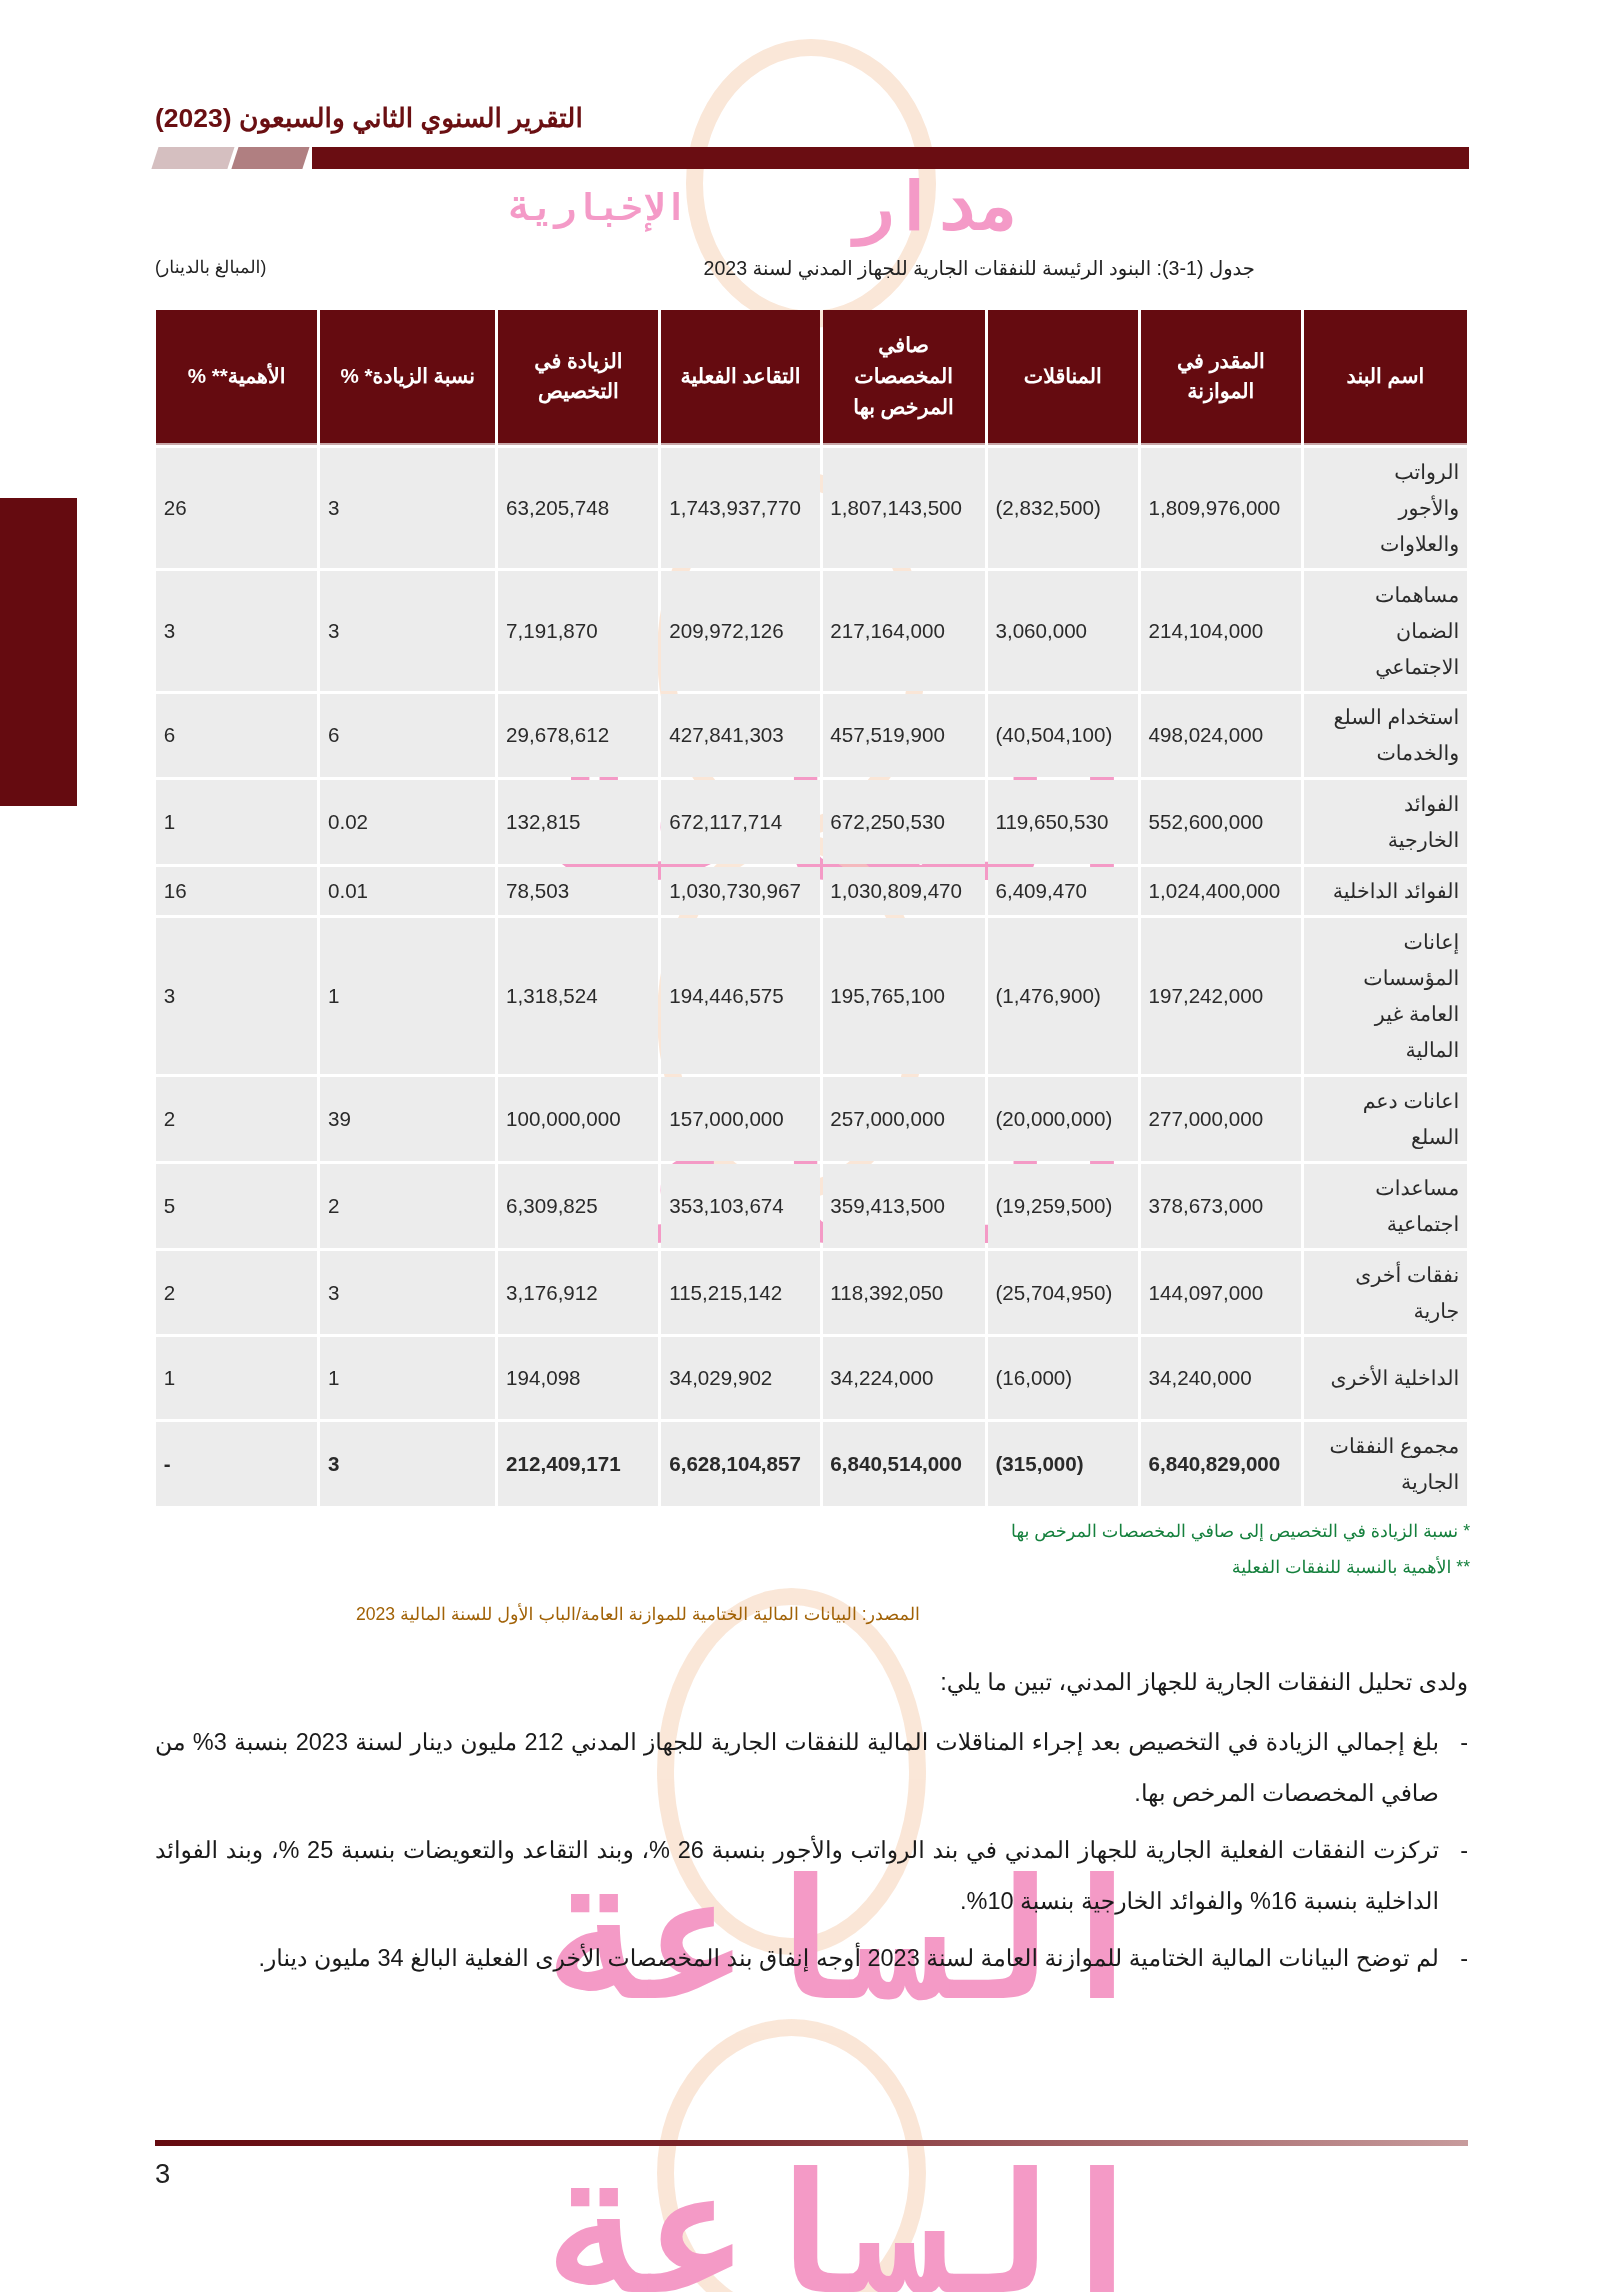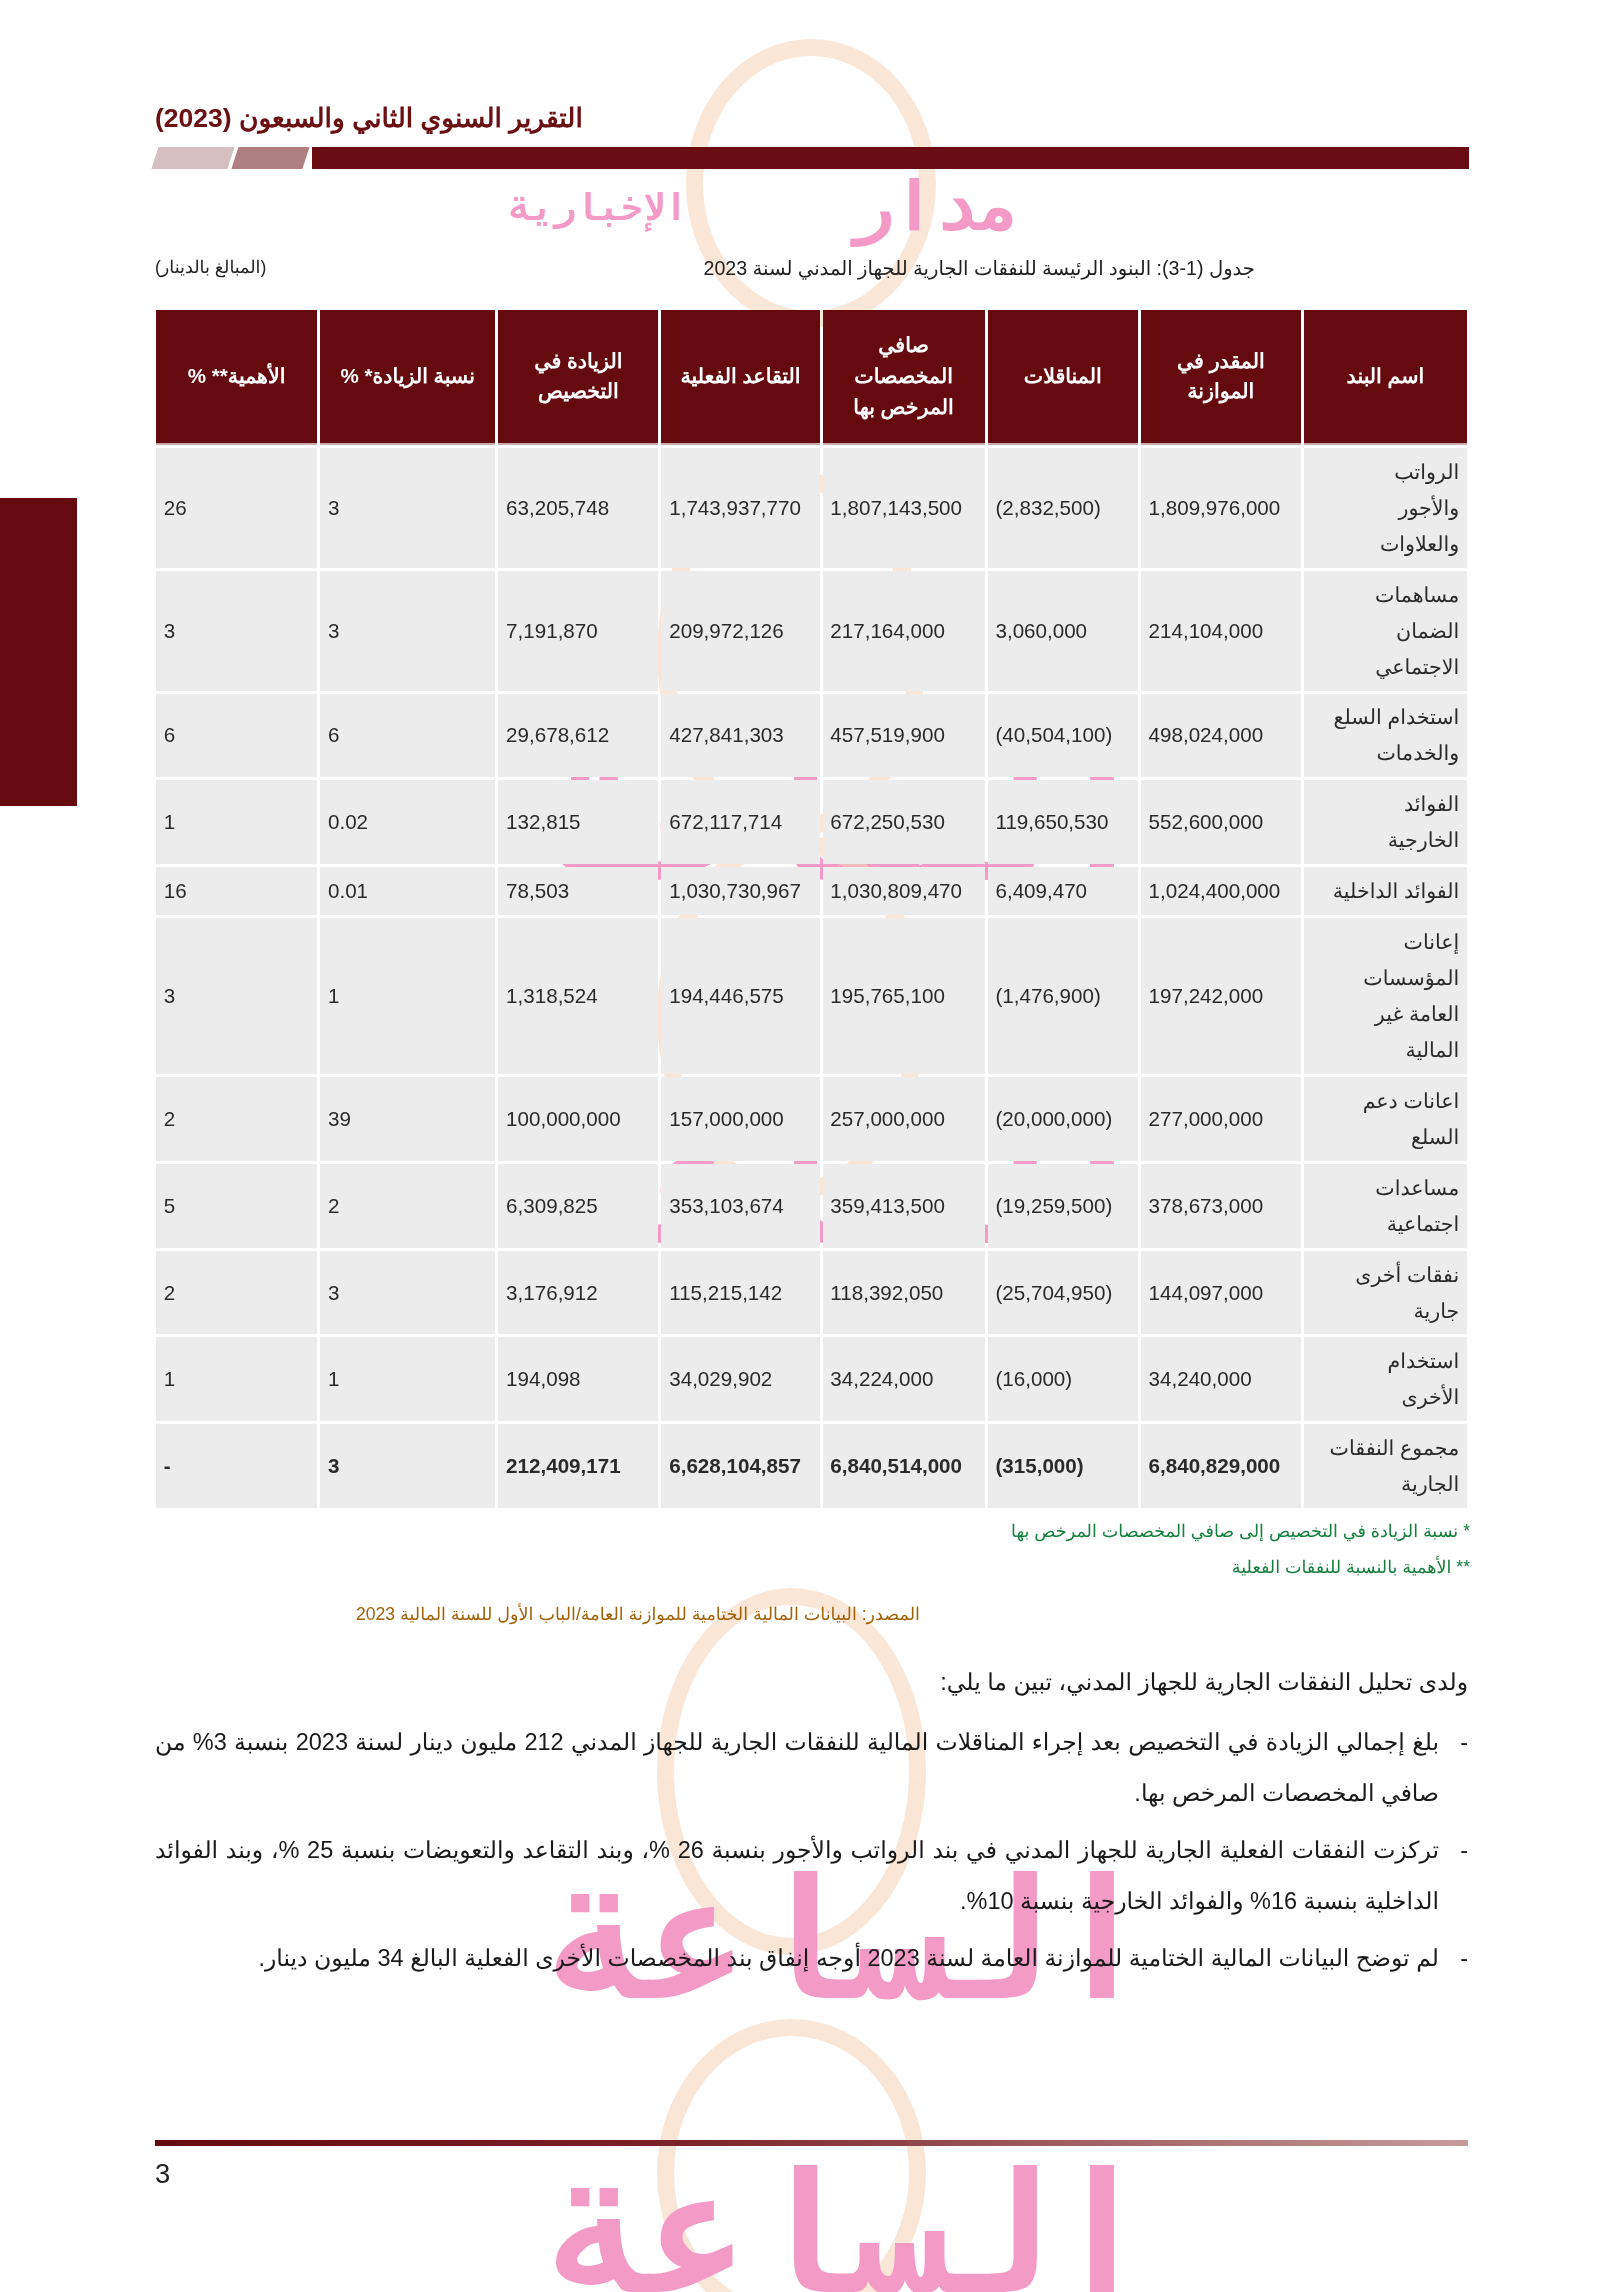--- a/index.html
+++ b/index.html
@@ -218,21 +218,21 @@
       <td class="name">نفقات أخرى جارية</td>
       <td>144,097,000</td>
       <td>(25,704,950)</td>
       <td>118,392,050</td>
       <td>115,215,142</td>
       <td>3,176,912</td>
       <td>3</td>
       <td>2</td>
     </tr>
     <tr style="height:82px">
-      <td class="name">استخدام الأخرى</td>
+      <td class="name">الداخلية الأخرى</td>
       <td>34,240,000</td>
       <td>(16,000)</td>
       <td>34,224,000</td>
       <td>34,029,902</td>
       <td>194,098</td>
       <td>1</td>
       <td>1</td>
     </tr>
     <tr class="total" style="height:82px">
       <td class="name">مجموع النفقات الجارية</td>

